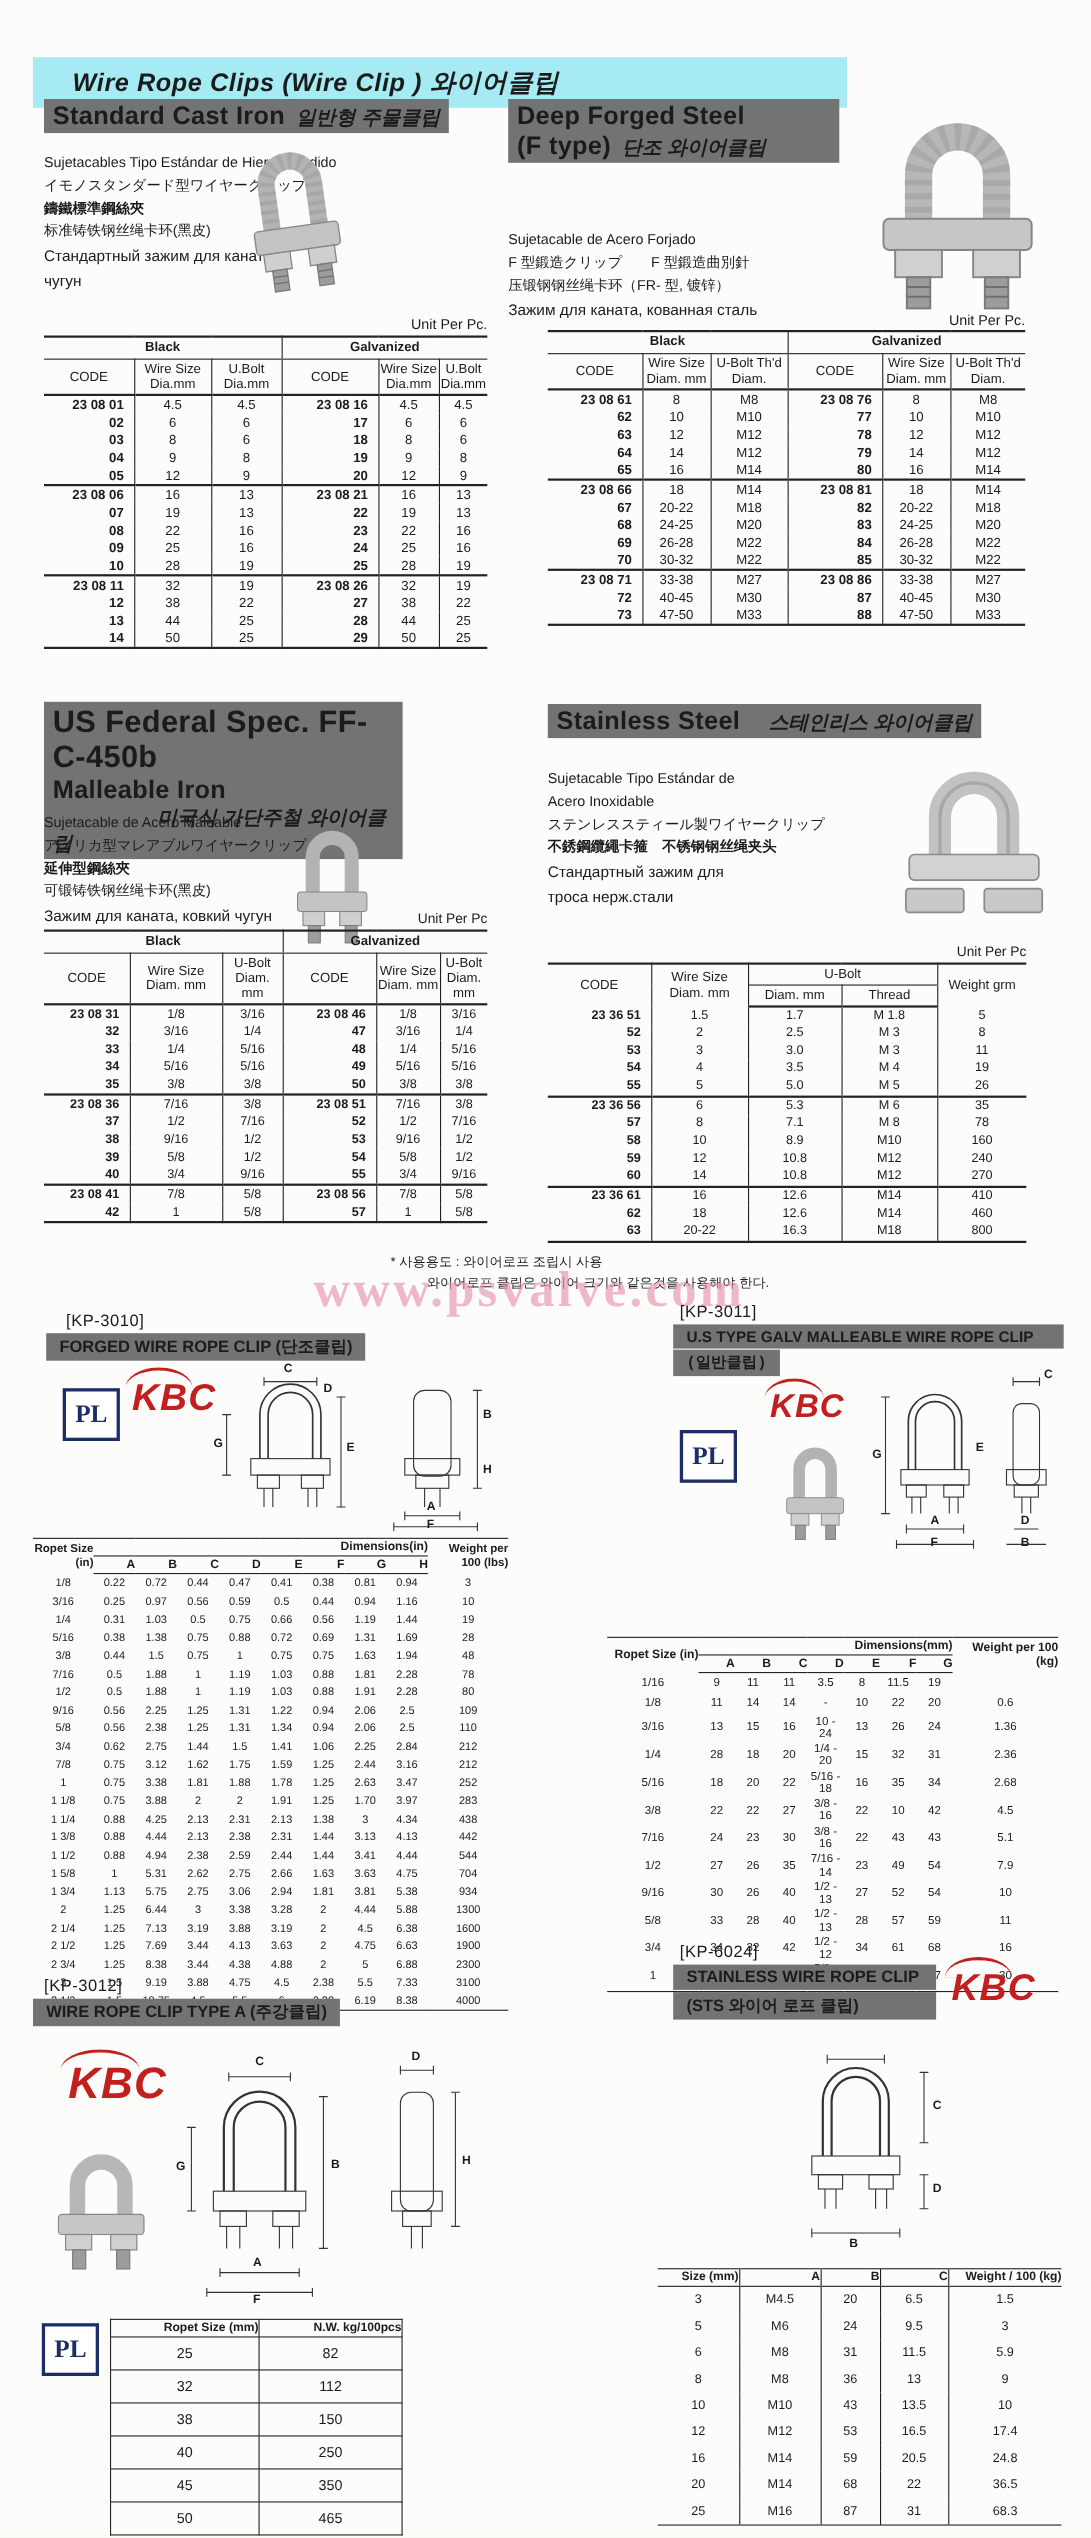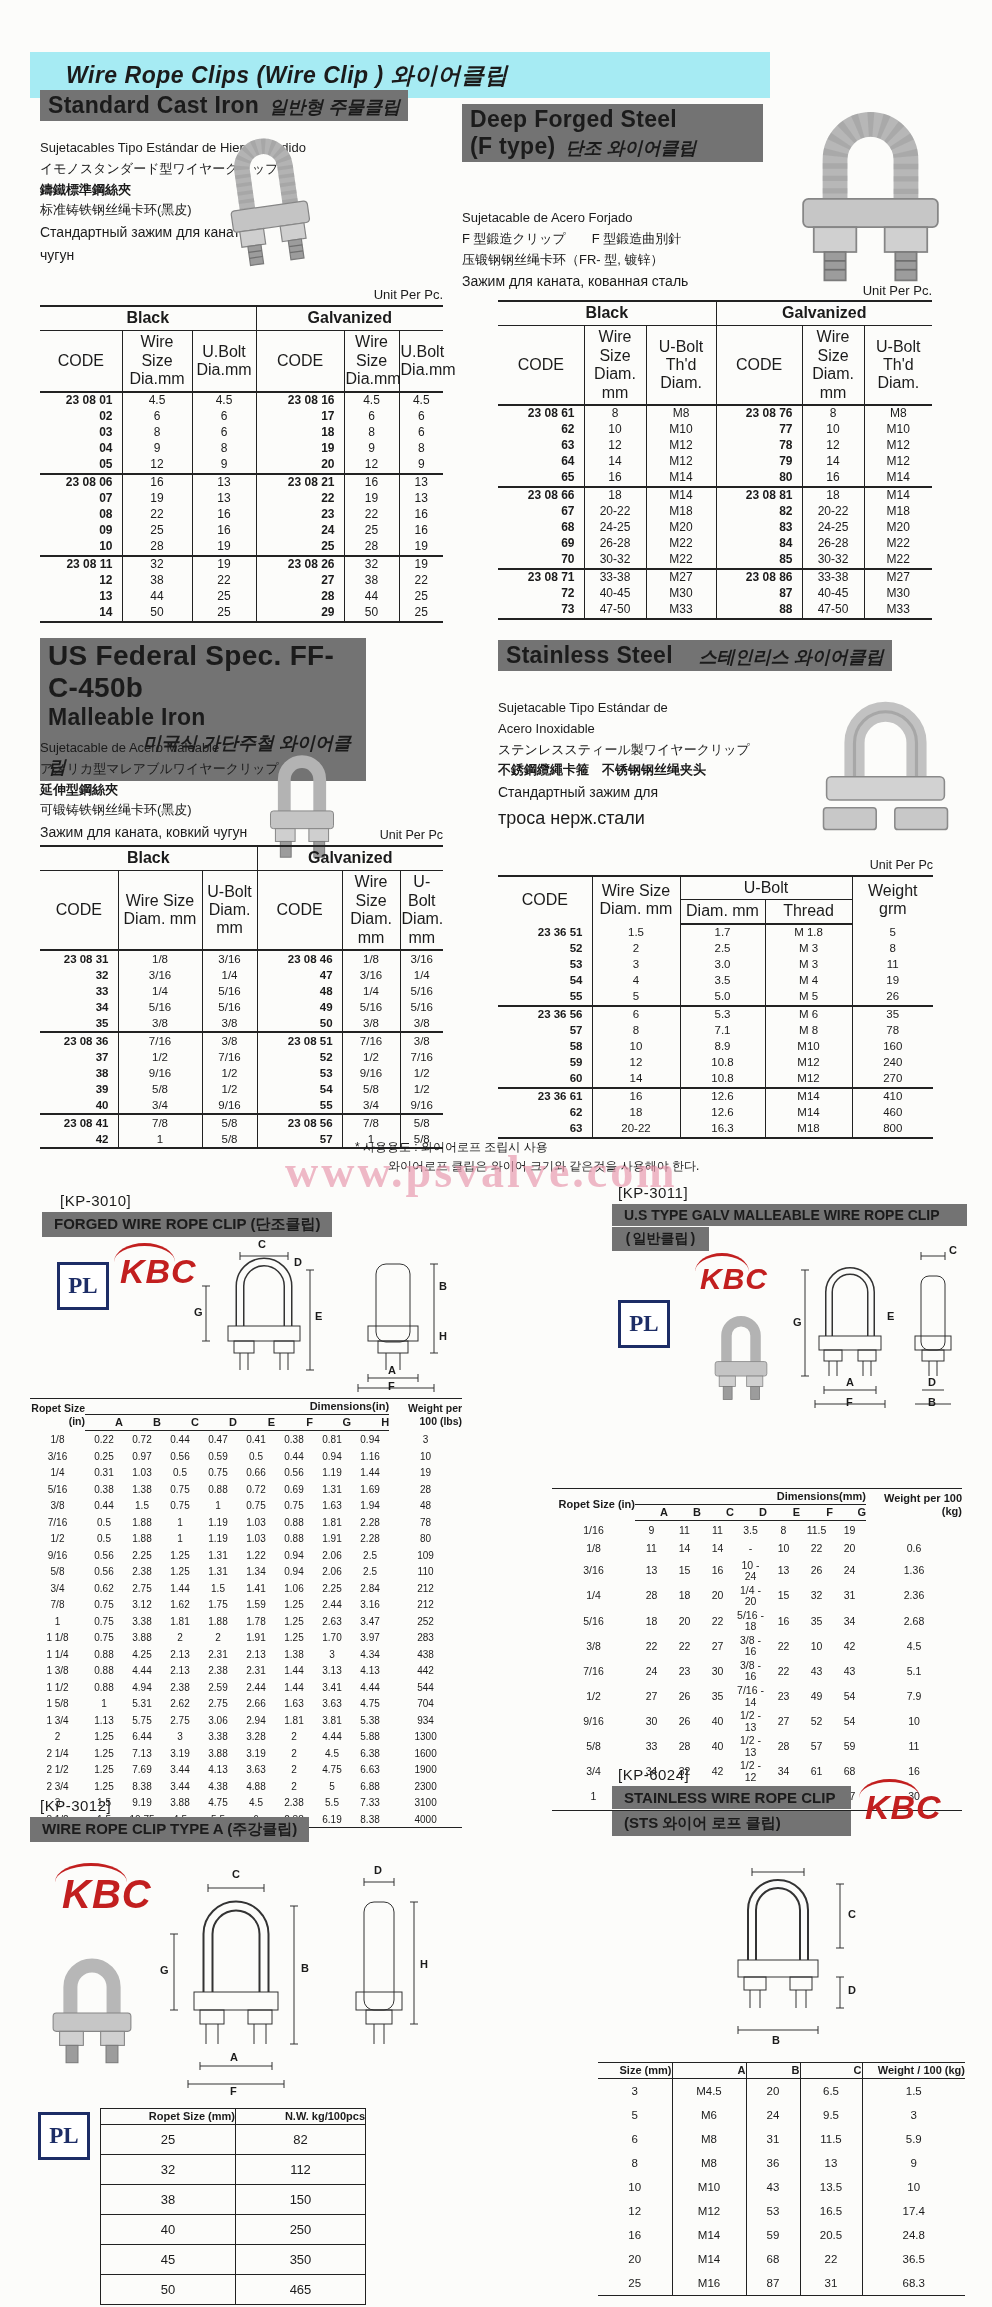--- a/index.html
+++ b/index.html
@@ -12,21 +12,21 @@
                font-weight:bold;font-style:italic;letter-spacing:.5px;}
   .hl{background:#737373;}
   .sec-title{padding:2px 8px;display:inline-block;}
   .sec-title .en{font-size:23px;font-weight:bold;letter-spacing:.3px;}
   .sec-title .ko{font-size:18px;font-weight:bold;font-style:italic;margin-left:10px;}
   .desc div{font-size:13px;line-height:1.6;white-space:nowrap;}
   .unit{font-size:13px;text-align:right;}
   
   table.cat{position:absolute;border-collapse:collapse;table-layout:fixed;
             border-top:2px solid #222;border-bottom:2px solid #222;font-size:12px;}
-  table.cat th{font-weight:normal;padding:2px 1px;font-size:16px;line-height:1.15;}
+  table.cat th{font-weight:normal;padding:2px 1px;font-size:12px;line-height:1.15;}
   table.cat thead tr.grp th{font-weight:bold;border-bottom:1px solid #222;padding:2px 0 3px;}
   table.cat thead tr.sub th{border-bottom:2px solid #222;}
   table.cat .bl{border-left:1px solid #222;}
   table.cat td{text-align:center;padding:0 2px;height:16px;line-height:1.1;}
   table.cat tbody tr.gsep td{border-top:2px solid #222;}
   .vline td:not(.c0){border-left:1px solid #222;}
   .t-std td.c0,.t-std td.c3,.t-forged td.c0,.t-forged td.c3,
   .t-fed td.c0,.t-fed td.c3,.t-stn td.c0{text-align:right;font-weight:bold;padding-right:9px;}
   .t-fed td{height:14.5px;font-size:11.5px;}
   .t-stn td{height:15.3px;font-size:11.5px;}
@@ -233,21 +233,21 @@
           <td class="c0">14</td>
           <td class="c1">50</td>
           <td class="c2">25</td>
           <td class="c3">29</td>
           <td class="c4">50</td>
           <td class="c5">25</td>
         </tr>
       </tbody>
   </table>
 
-  <div class="abs" style="left:462px;top:104px;">
+  <div class="abs" style="left:462px;top:90px;">
     <div class="sec-title hl" style="display:block;width:285px;">
       <span class="en">Deep Forged Steel</span><br>
       <span class="en">(F type)</span><span class="ko">단조 와이어클립</span>
     </div>
   </div>
   <div class="abs desc" style="left:462px;top:208px;">
     <div>Sujetacable de Acero Forjado</div>
     <div>F 型鍛造クリップ　　F 型鍛造曲別針</div>
     <div>压锻钢钢丝绳卡环（FR- 型, 镀锌）</div>
     <div style="font-size:14px">Зажим для каната, кованная сталь</div>
@@ -553,21 +553,21 @@
     <div class="sec-title hl">
       <span class="en">Stainless Steel</span><span class="ko" style="margin-left:26px">스테인리스 와이어클립</span>
     </div>
   </div>
   <div class="abs desc" style="left:498px;top:698px;">
     <div>Sujetacable Tipo Estándar de</div>
     <div>Acero Inoxidable</div>
     <div>ステンレススティール製ワイヤークリップ</div>
     <div style="font-weight:bold">不銹鋼纜繩卡箍　不锈钢钢丝绳夹头</div>
     <div style="font-size:14px">Стандартный зажим для</div>
-    <div style="font-size:18px">троса нерж.стали</div>
+    <div style="font-size:14px">троса нерж.стали</div>
   </div>
   <div class="abs photo" style="left:808px;top:690px;">
     <svg width="155" height="155" viewBox="0 0 100 100">
       <path d="M30,58 V34 A20,20 0 0 1 70,34 V58" fill="none" stroke="#c2c2c2" stroke-width="13"></path>
       <path d="M30,58 V34 A20,20 0 0 1 70,34 V58" fill="none" stroke="#8c8c8c" stroke-width="2" opacity=".5"></path>
       <rect x="12" y="56" width="76" height="15" rx="3" fill="#d2d2d2" stroke="#8a8a8a"></rect>
       <rect x="10" y="76" width="34" height="14" rx="2" fill="#c8c8c8" stroke="#8a8a8a"></rect>
       <rect x="56" y="76" width="34" height="14" rx="2" fill="#c8c8c8" stroke="#8a8a8a"></rect>
     </svg>
   </div>

